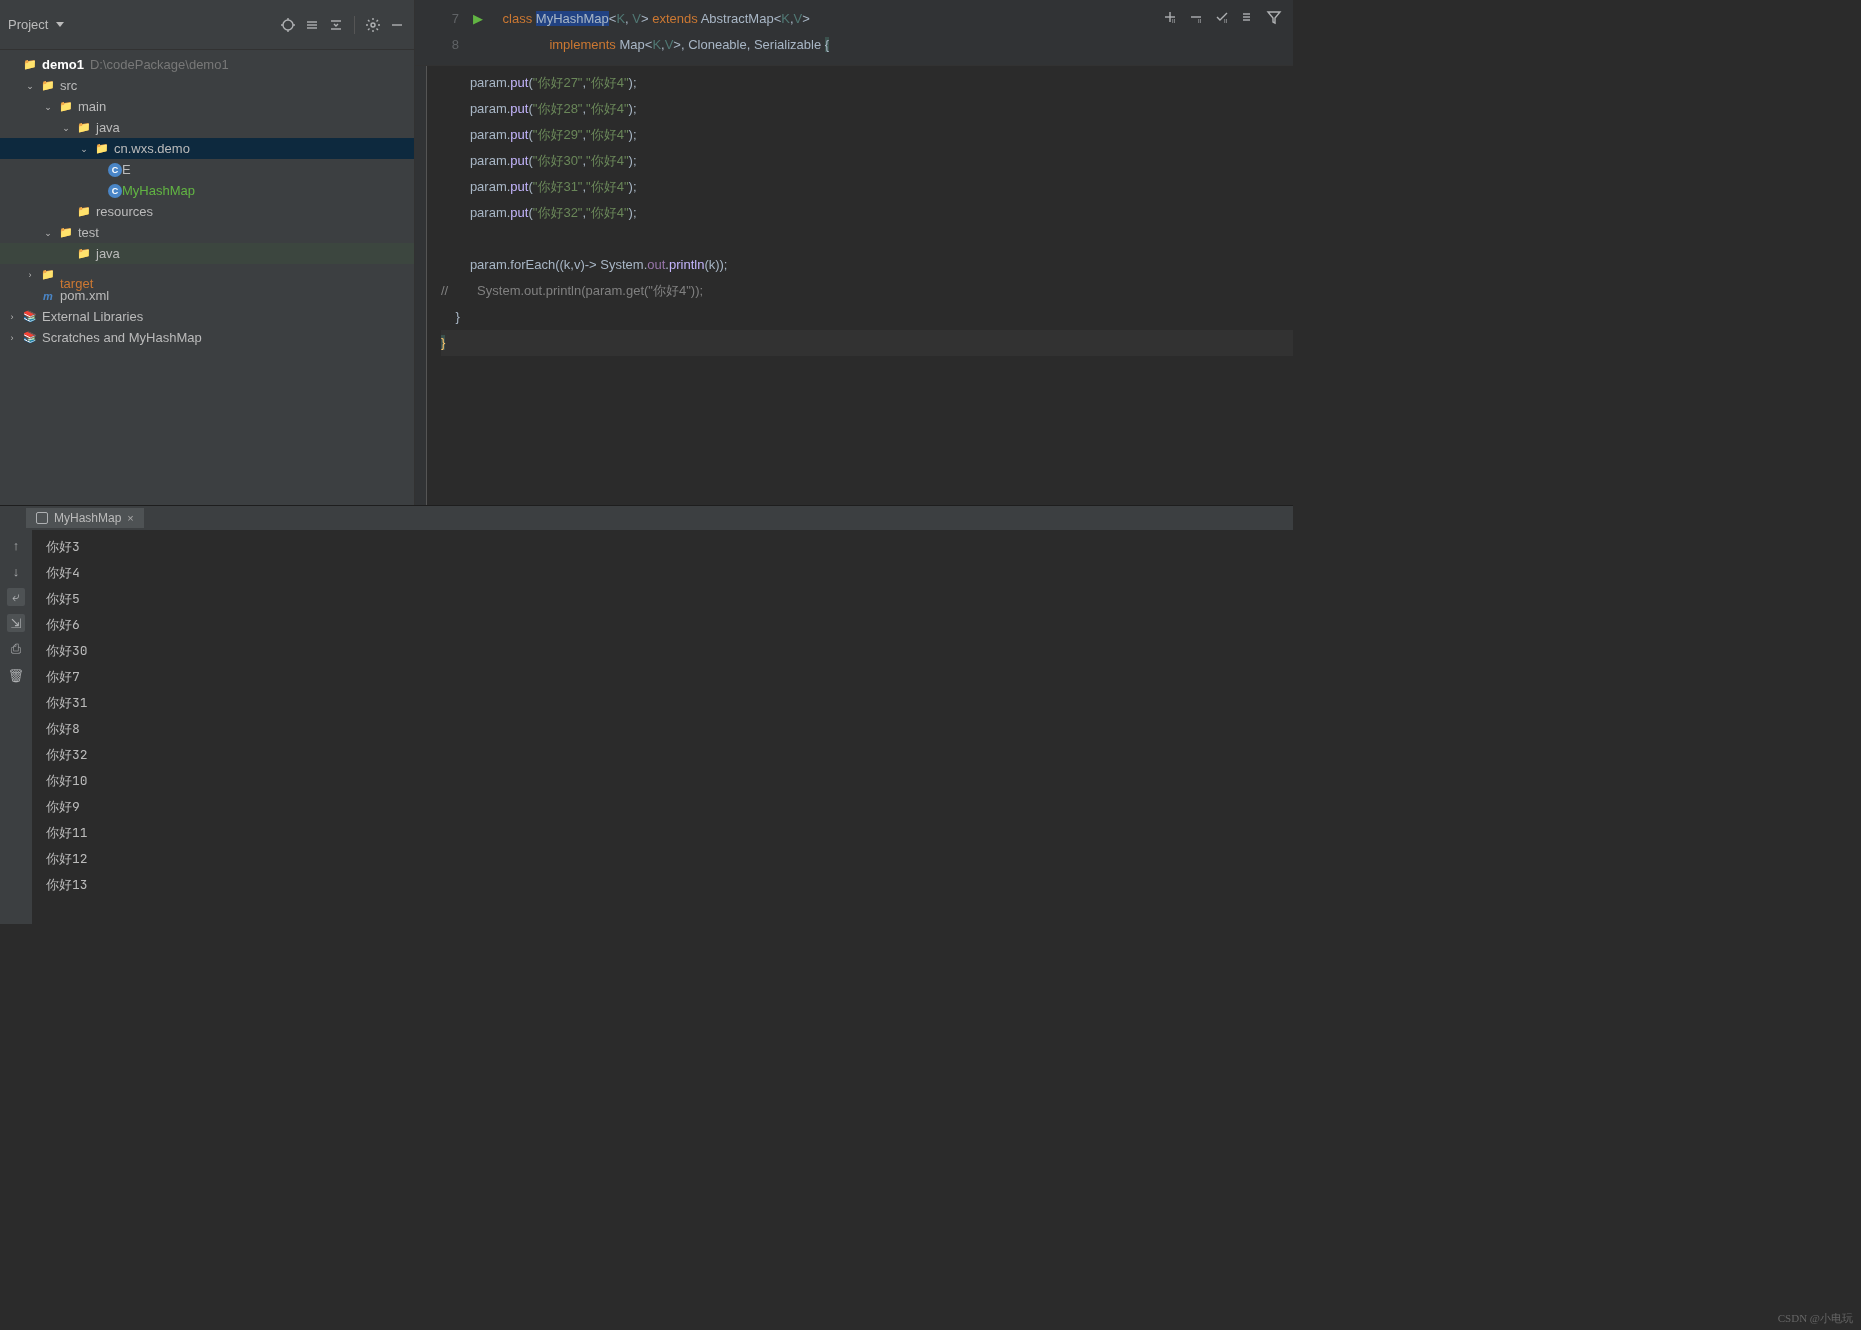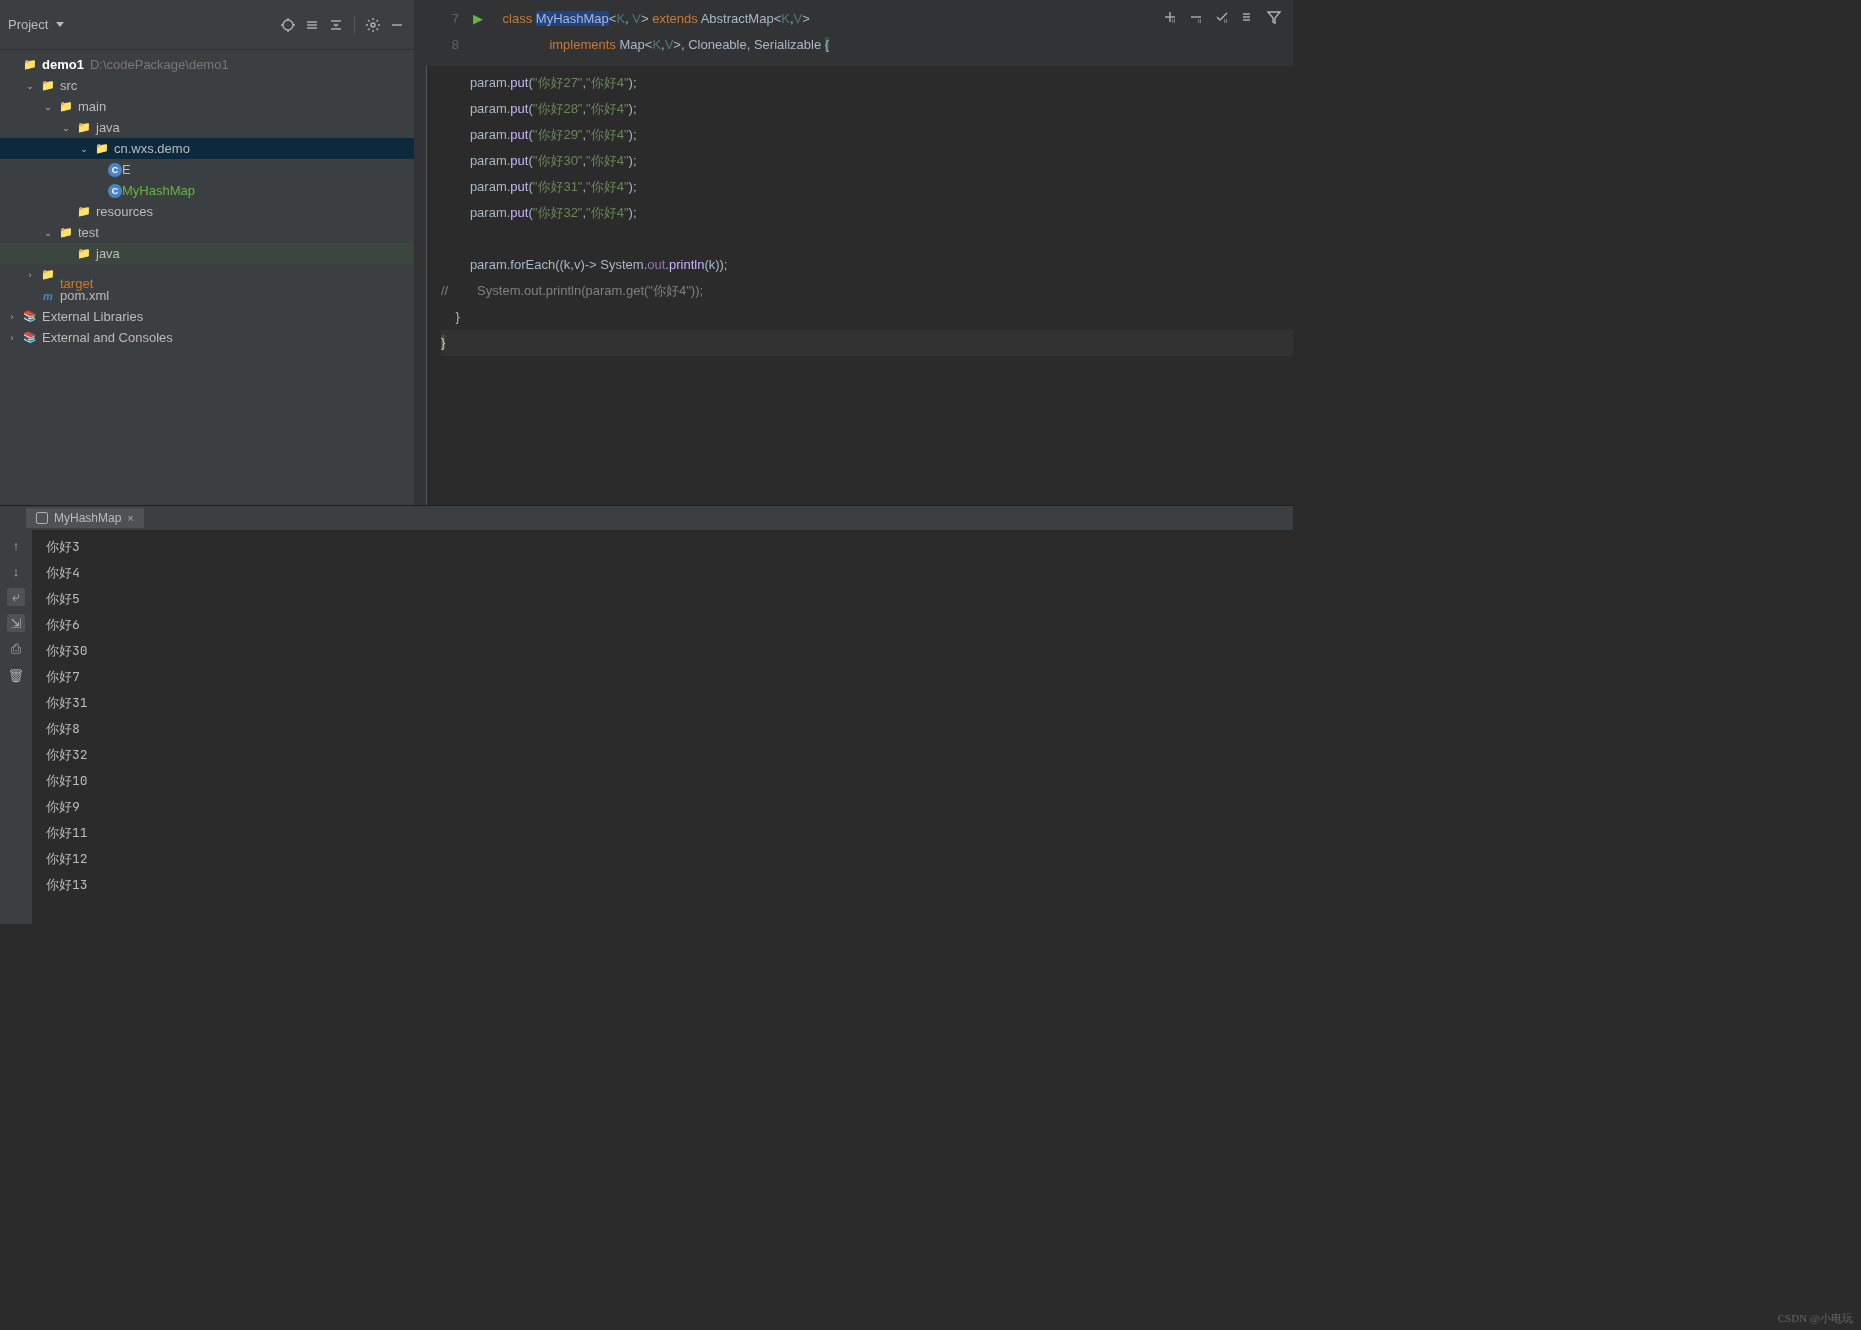--- a/index.html
+++ b/index.html
@@ -173,21 +173,21 @@
           <span class="tree-label ">pom.xml</span>
         </div>
         <div class="tree-row" style="padding-left:6px">
           <span class="tree-arrow closed"></span>
           <span class="tree-icon">📚</span>
           <span class="tree-label">External Libraries</span>
         </div>
         <div class="tree-row" style="padding-left:6px">
           <span class="tree-arrow closed"></span>
           <span class="tree-icon">📚</span>
-          <span class="tree-label">External and Consoles</span>
+          <span class="tree-label">Scratches and MyHashMap</span>
         </div>
       </div>
   </div>
 
   <div class="editor-wrap">
     <div class="breadcrumb-bar">
       <div class="bc-code" id="bc-code"><span class="bc-gutter">7</span><span class="bc-run">▶</span>&nbsp;&nbsp;<span class="kw">class </span><span class="cls sel">MyHashMap</span><span class="gen">&lt;</span><span class="typ">K</span><span class="gen">, </span><span class="typ">V</span><span class="gen">&gt; </span><span class="kw">extends </span><span class="cls">AbstractMap</span><span class="gen">&lt;</span><span class="typ">K</span><span class="gen">,</span><span class="typ">V</span><span class="gen">&gt;</span><br><span class="bc-gutter">8</span><span class="bc-run"></span>&nbsp;&nbsp;&nbsp;&nbsp;&nbsp;&nbsp;&nbsp;&nbsp;<span class="kw">implements </span><span class="cls">Map</span><span class="gen">&lt;</span><span class="typ">K</span><span class="gen">,</span><span class="typ">V</span><span class="gen">&gt;</span><span class="gen">, </span><span class="cls">Cloneable</span><span class="gen">, </span><span class="cls">Serializable </span><span class="brc brc-hl">{</span></div>
       <div class="bc-tools">
         <span class="tool-icon">
             <svg viewBox="0 0 16 16">

